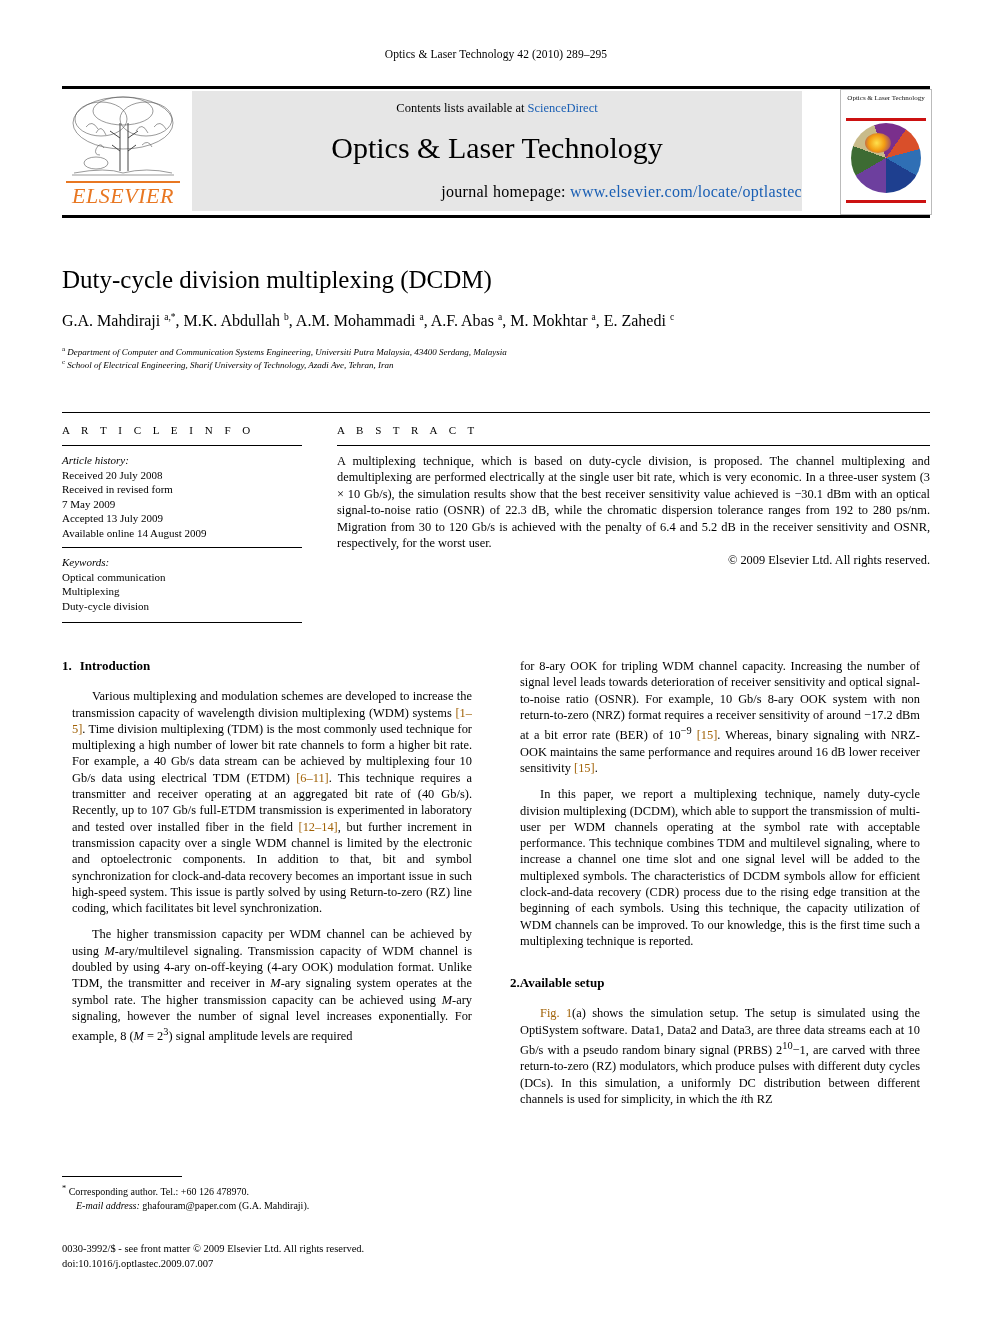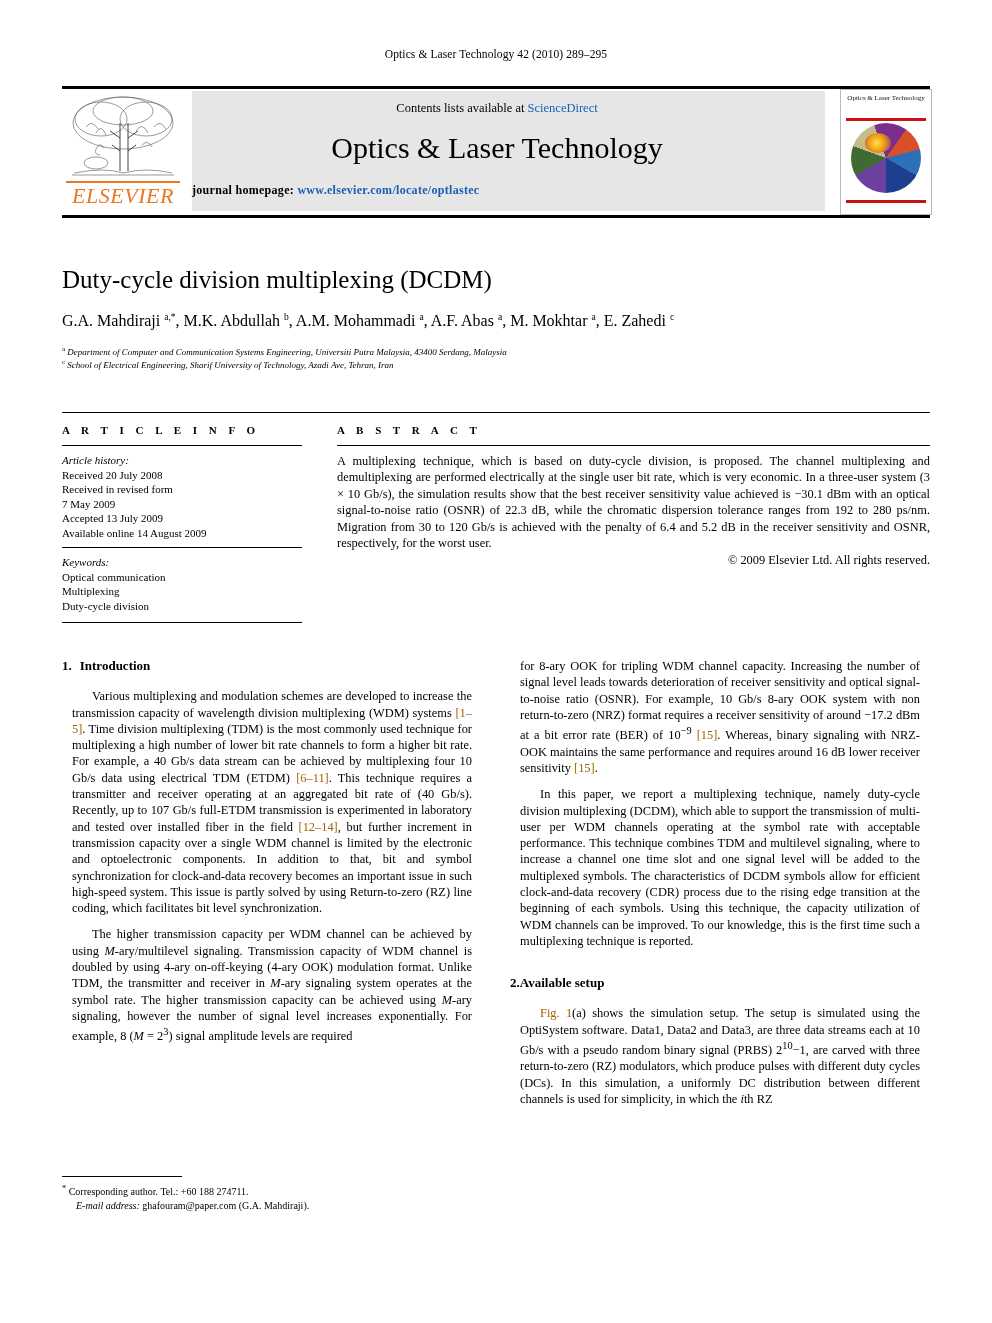--- a/index.html
+++ b/index.html
@@ -87,21 +87,20 @@
     width: 114px; height: 1.5px;
     background: #E87722;
   }
   .masthead-center {
     position: absolute;
     left: 130px;
     top: 5px;
     width: 610px;
     height: 120px;
     background: #e6e6e6;
-    padding-left: 23px;
   }
   .contents-line {
     position: absolute;
     left: 0; top: 10px;
     width: 610px;
     text-align: center;
     font-size: 12.5px;
   }
   .contents-line .sd {
     color: #1a5fb4;
@@ -111,24 +110,23 @@
     left: 0; top: 40px;
     width: 610px;
     text-align: center;
     font-size: 30px;
     font-family: "Liberation Serif", serif;
   }
   .homepage-line {
     position: absolute;
     left: 0; top: 92px;
     width: 610px;
-    text-align: left;
-    font-size: 12px;
+    text-align: right;
+    font-size: 16px;
     letter-spacing: 0.3px;
-    font-weight: bold;
   }
   .homepage-line .url {
     color: #1a5fb4;
   }
   .cover-thumb {
     position: absolute;
     left: 778px;
     top: 3px;
     width: 90px;
     height: 124px;
@@ -221,21 +219,21 @@
     width: 240px;
   }
   .abstract-col {
     position: absolute;
     left: 337px;
     top: 424px;
     width: 593px;
   }
   .sect-label {
     font-size: 11px;
-    font-weight: bold;
+    font-weight: normal;
     letter-spacing: 4.5px;
   }
   .hr-thin {
     height: 1px;
     background: #000;
     margin-top: 9px;
     margin-bottom: 7px;
   }
   .info-block {
     font-size: 11px;
@@ -427,18 +425,22 @@
     <p class="tight" style="text-indent:0"><span>for 8-ary OOK for tripling WDM channel capacity. Increasing the number of signal level leads towards deterioration of receiver sensitivity and optical signal-to-noise ratio (OSNR). For example, 10 Gb/s 8-ary OOK system with non return-to-zero (NRZ) format requires a receiver sensitivity of around −17.2 dBm at a bit error rate (BER) of 10</span><sup>−9</sup> <span class="ref">[15]</span><span>. Whereas, binary signaling with NRZ-OOK maintains the same performance and requires around 16 dB lower receiver sensitivity </span><span class="ref">[15]</span><span>.</span></p>
     <p>In this paper, we report a multiplexing technique, namely duty-cycle division multiplexing (DCDM), which able to support the transmission of multi-user per WDM channels operating at the symbol rate with acceptable performance. This technique combines TDM and multilevel signaling, where to increase a channel one time slot and one signal level will be added to the multiplexed symbols. The characteristics of DCDM symbols allow for efficient clock-and-data recovery (CDR) process due to the rising edge transition at the beginning of each symbols. Using this technique, the capacity utilization of WDM channels can be improved. To our knowledge, this is the first time such a multiplexing technique is reported.</p>
     <div class="sec-head-2">
       <span class="num">2.</span><span>Available setup</span>
     </div>
     <p><span class="ref">Fig. 1</span><span>(a) shows the simulation setup. The setup is simulated using the OptiSystem software. Data1, Data2 and Data3, are three data streams each at 10 Gb/s with a pseudo random binary signal (PRBS) 2</span><sup>10</sup><span>−1, are carved with three return-to-zero (RZ) modulators, which produce pulses with different duty cycles (DCs). In this simulation, a uniformly DC distribution between different channels is used for simplicity, in which the </span><i>i</i><span>th RZ</span></p>
   </div>
 
   <div class="foot-rule"></div>
   <div class="footnote">
-    <div><sup>*</sup><span> Corresponding author. Tel.: +60 188 274711.</span></div>
+    <div><sup>*</sup><span> Corresponding author. Tel.: +60 126 478970.</span></div>
     <div style="padding-left:14px"><span class="it">E-mail address:</span><span> ghafouram@paper.com (G.A. Mahdiraji).</span></div>
   </div>
 
+  <div class="footer-issn">
+    <div>0030-3992/$ - see front matter © 2009 Elsevier Ltd. All rights reserved.</div>
+    <div>doi:10.1016/j.optlastec.2009.07.007</div>
+  </div>
 
 </div>
 
 </body></html>

